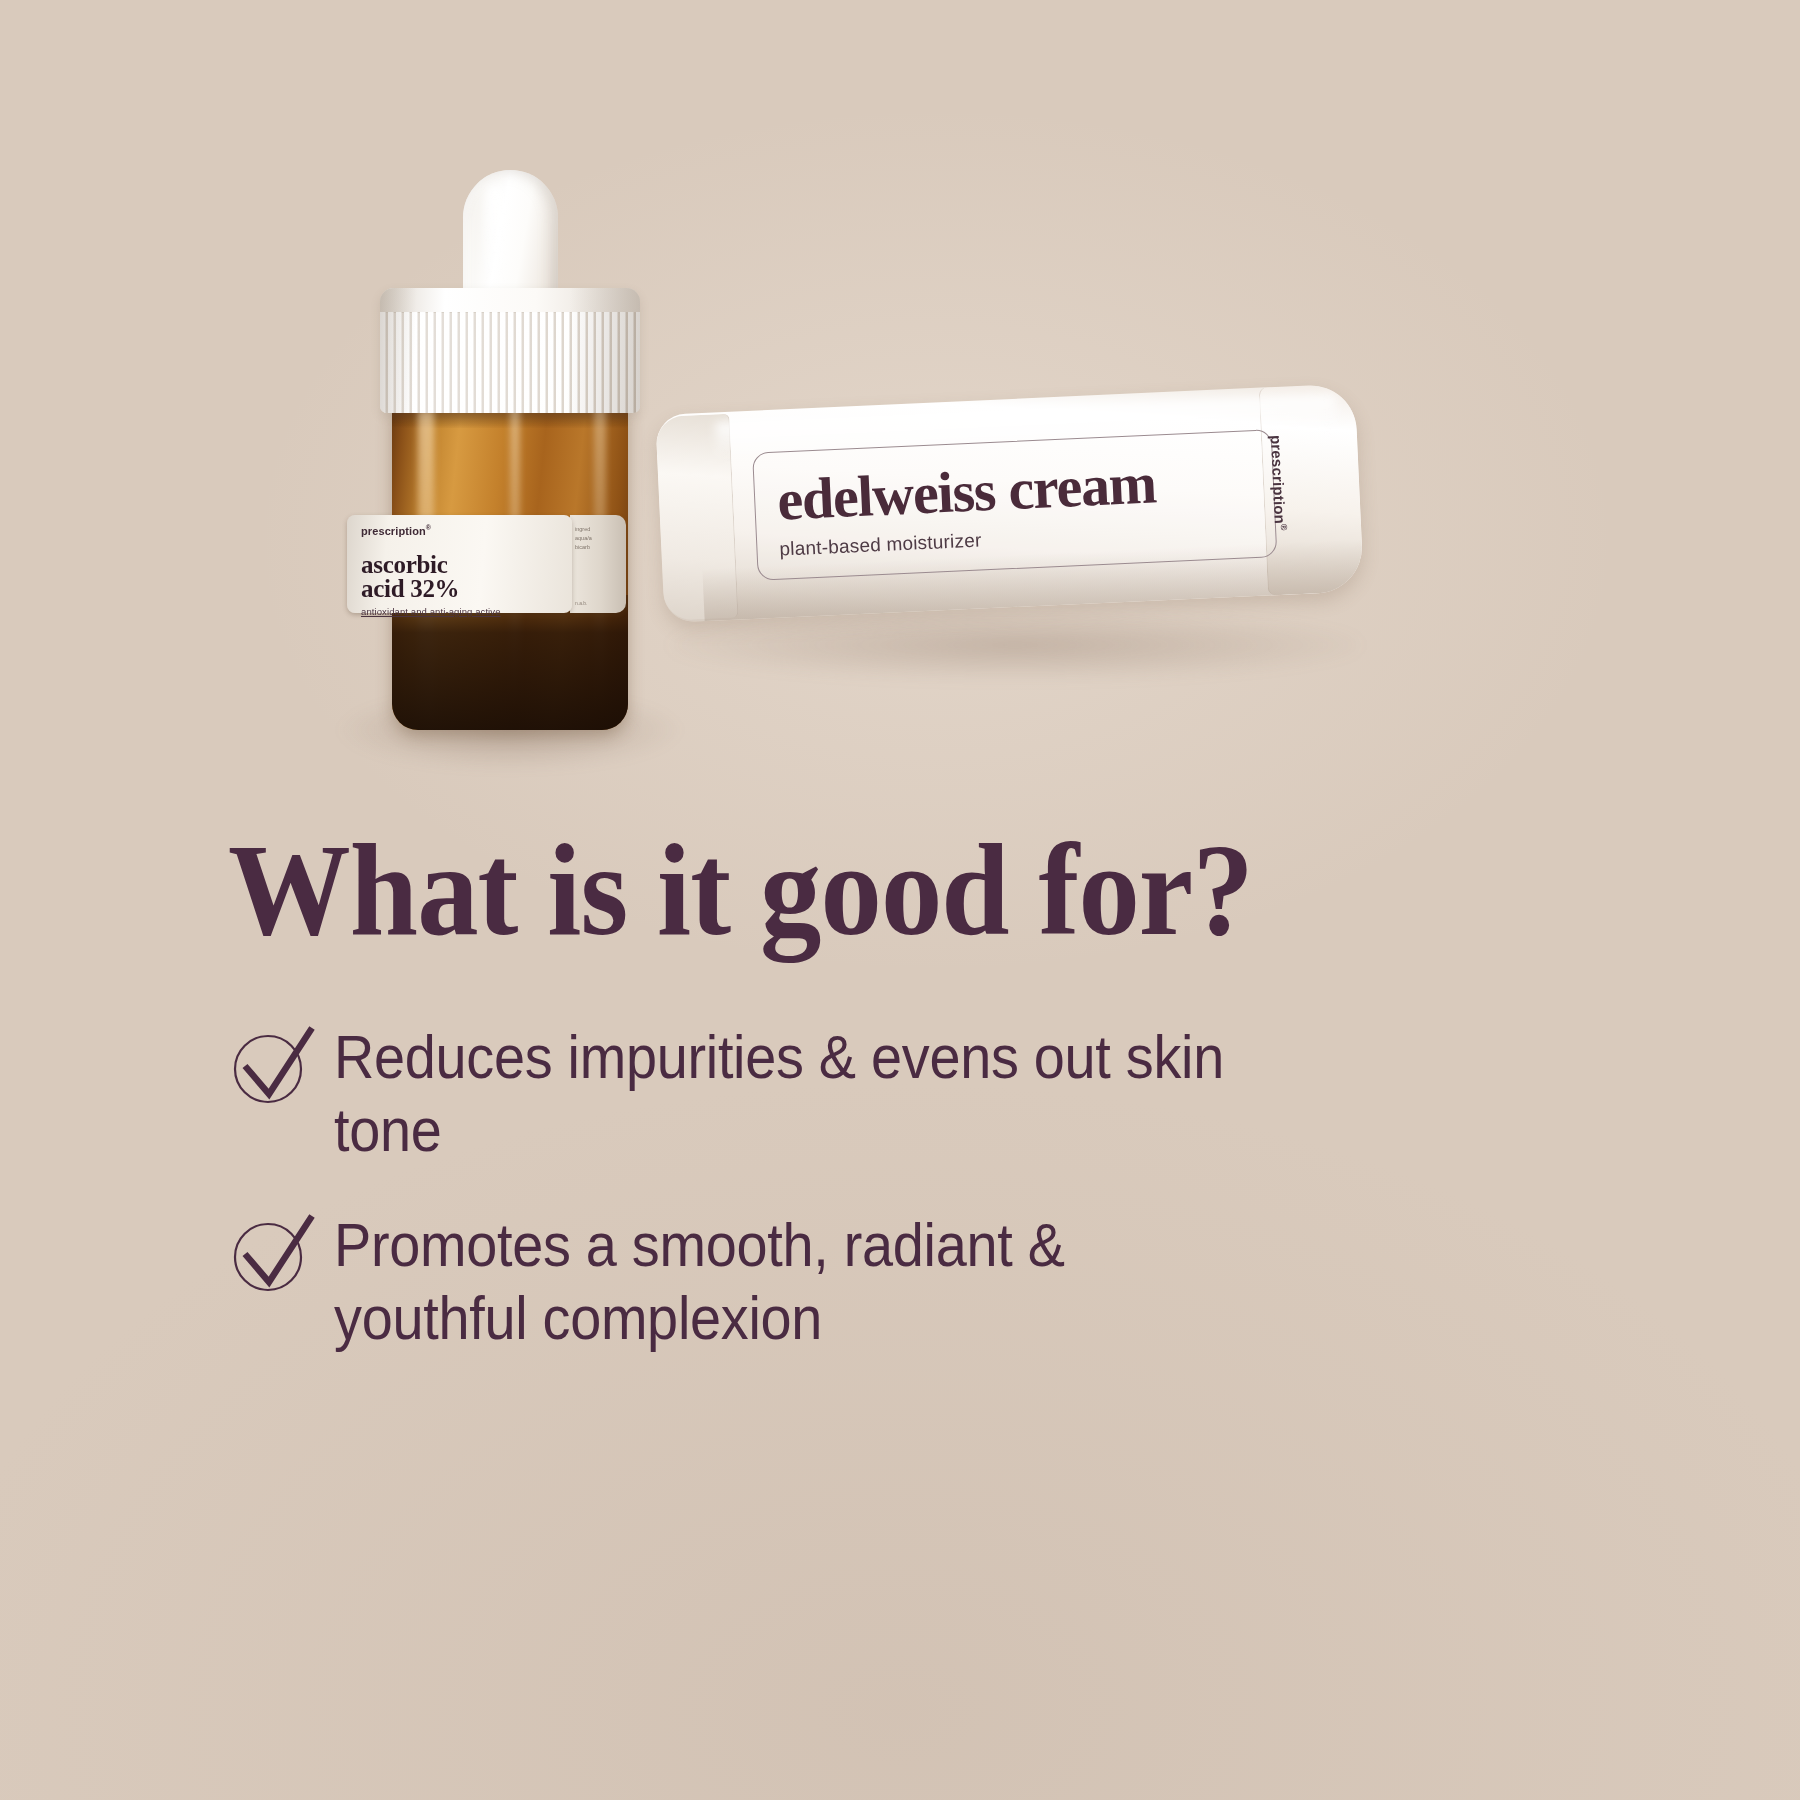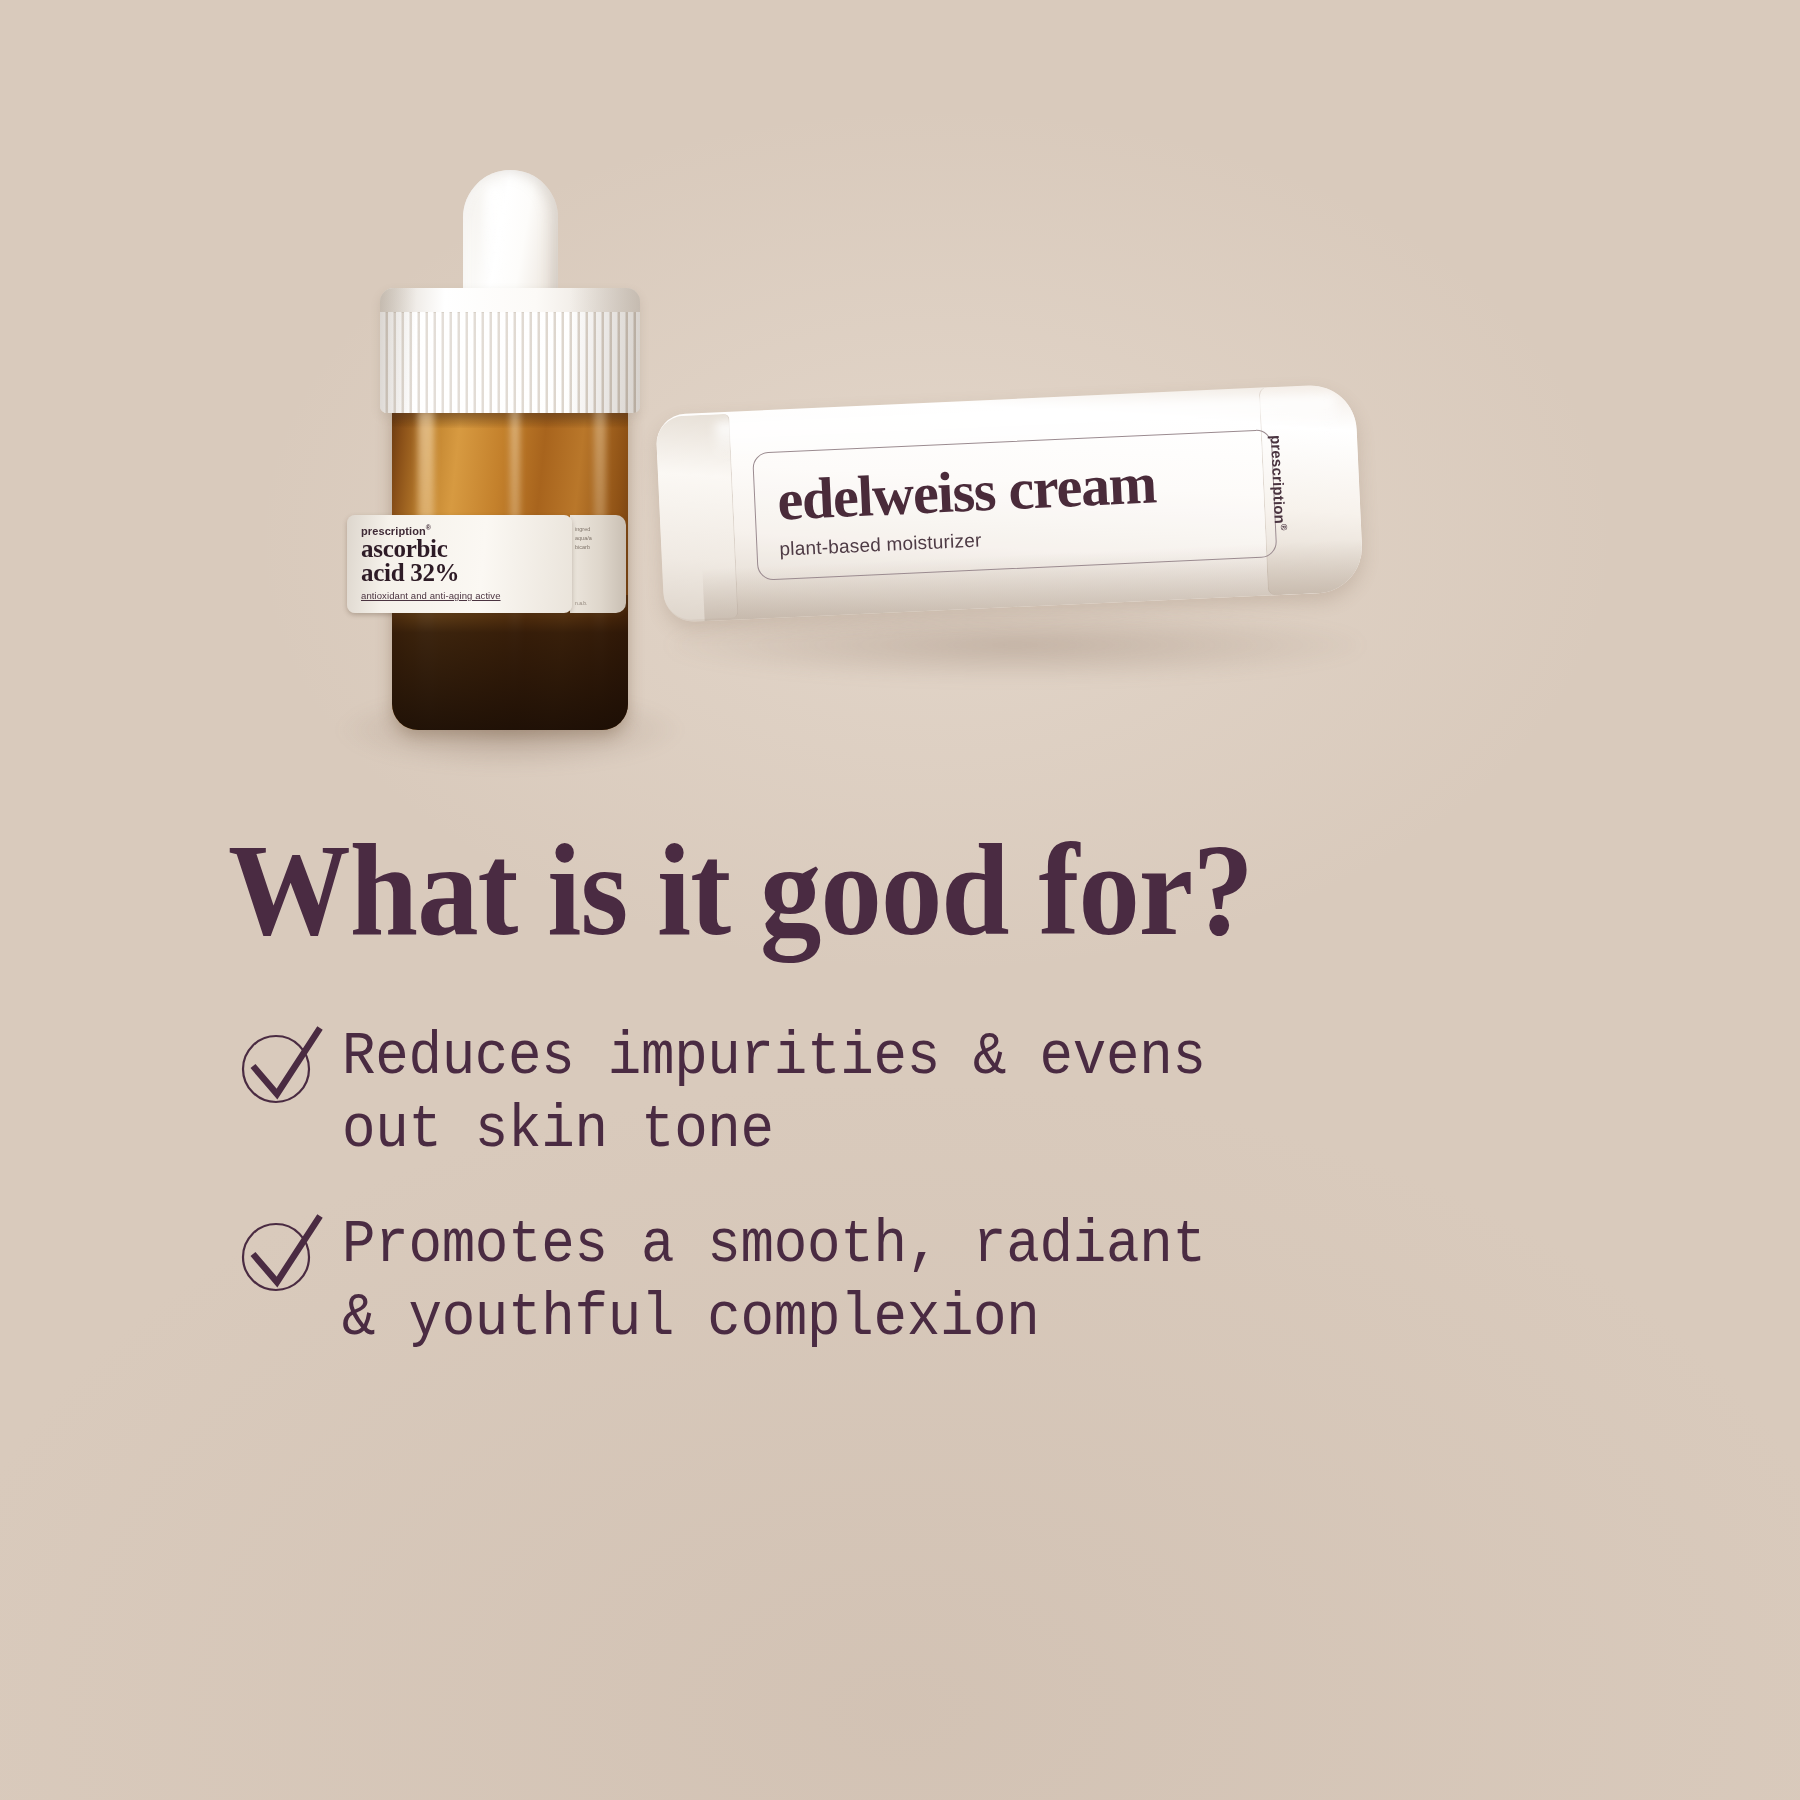--- a/index.html
+++ b/index.html
@@ -219,21 +219,21 @@
     letter-spacing: 0.1px;
     color: #3f2a36;
     font-weight: 600;
   }
   .bottle-label .brand sup { font-size: 7px; vertical-align: super; }
   .bottle-label .prod {
     font-family: "Liberation Serif", serif;
     font-weight: 700;
     font-size: 25px;
     line-height: 0.96;
-    margin-top: 0;
+    margin-top: 16px;
     color: #2e1b26;
     letter-spacing: -0.3px;
   }
   .bottle-label .desc {
     font-size: 9.5px;
     margin-top: 5px;
     color: #4a3340;
     letter-spacing: 0.1px;
     text-decoration: underline;
   }
@@ -396,24 +396,23 @@
     line-height: 1.0;
     color: #4a2b42;
     letter-spacing: -1px;
     transform: scaleX(0.93);
     transform-origin: left center;
     white-space: nowrap;
   }
 
   .benefits {
     position: absolute;
-    left: 236px;
+    left: 228px;
     top: 1020px;
     width: 1320px;
-    font-family: Liberation Mono, monospace;
   }
   .benefit {
     display: flex;
     align-items: flex-start;
     margin-bottom: 42px;
   }
   .check-icon {
     flex: 0 0 auto;
     width: 86px;
     height: 86px;

